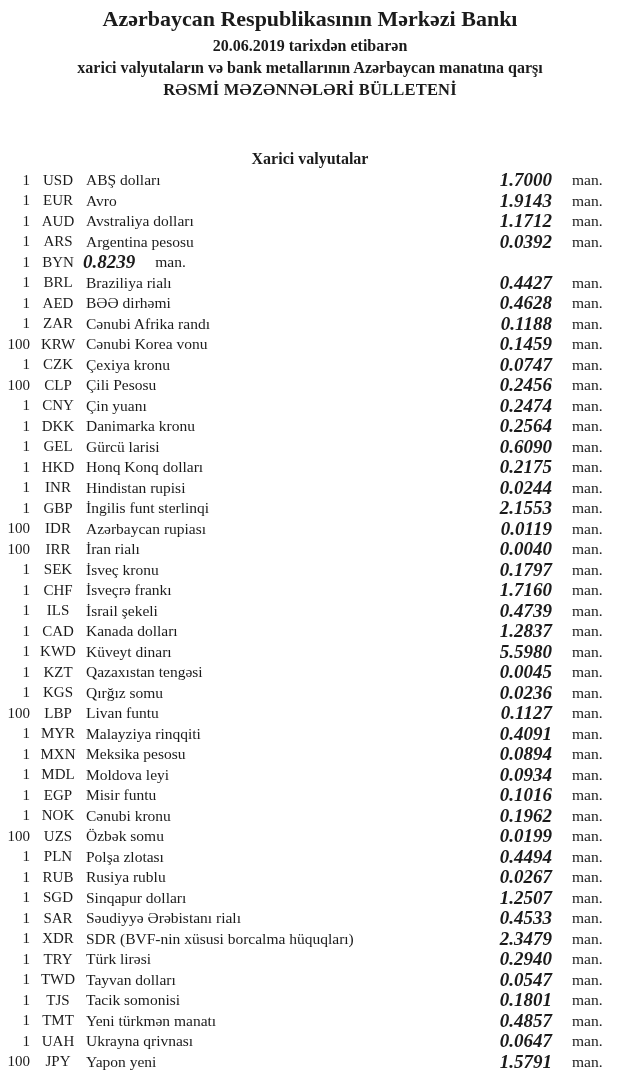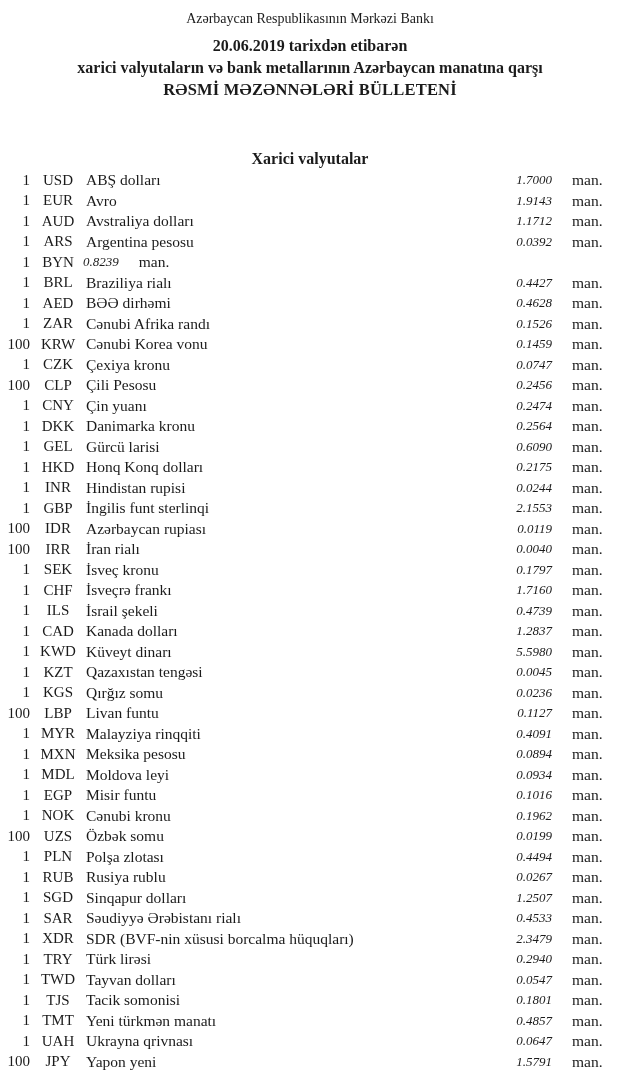--- a/index.html
+++ b/index.html
@@ -19,22 +19,22 @@
     width: 620px;
     height: 1073px;
     background: #ffffff;
     box-sizing: border-box;
   }
   .doc-header {
     text-align: center;
     padding-top: 7px;
   }
   .bank-name {
-    font-size: 14px;
-    font-weight: normal;
+    font-size: 22px;
+    font-weight: bold;
     line-height: 23px;
   }
   .date-line {
     font-size: 16px;
     font-weight: bold;
     line-height: 22px;
     margin-top: 5px;
   }
   .subject-line {
     font-size: 16px;
@@ -78,23 +78,23 @@
     font-size: 15px;
   }
   .cname {
     flex: 1;
     padding-left: 3px;
     overflow: hidden;
   }
   .rate {
     flex: none;
     text-align: left;
-    font-weight: normal;
+    font-weight: bold;
     font-style: italic;
-    font-size: 13px;
+    font-size: 19px;
   }
   .man {
     flex: none;
     width: 68px;
     box-sizing: border-box;
     padding-left: 20px;
     font-size: 15.5px;
   }
 </style>
 </head>
@@ -164,21 +164,21 @@
     <span class="code">AED</span>
     <span class="cname">BƏƏ dirhəmi</span>
     <span class="rate">0.4628</span>
     <span class="man">man.</span>
   </div>
 
   <div class="row">
     <span class="qty">1</span>
     <span class="code">ZAR</span>
     <span class="cname">Cənubi Afrika randı</span>
-    <span class="rate">0.1526</span>
+    <span class="rate">0.1188</span>
     <span class="man">man.</span>
   </div>
 
   <div class="row">
     <span class="qty">100</span>
     <span class="code">KRW</span>
     <span class="cname">Cənubi Korea vonu</span>
     <span class="rate">0.1459</span>
     <span class="man">man.</span>
   </div>

